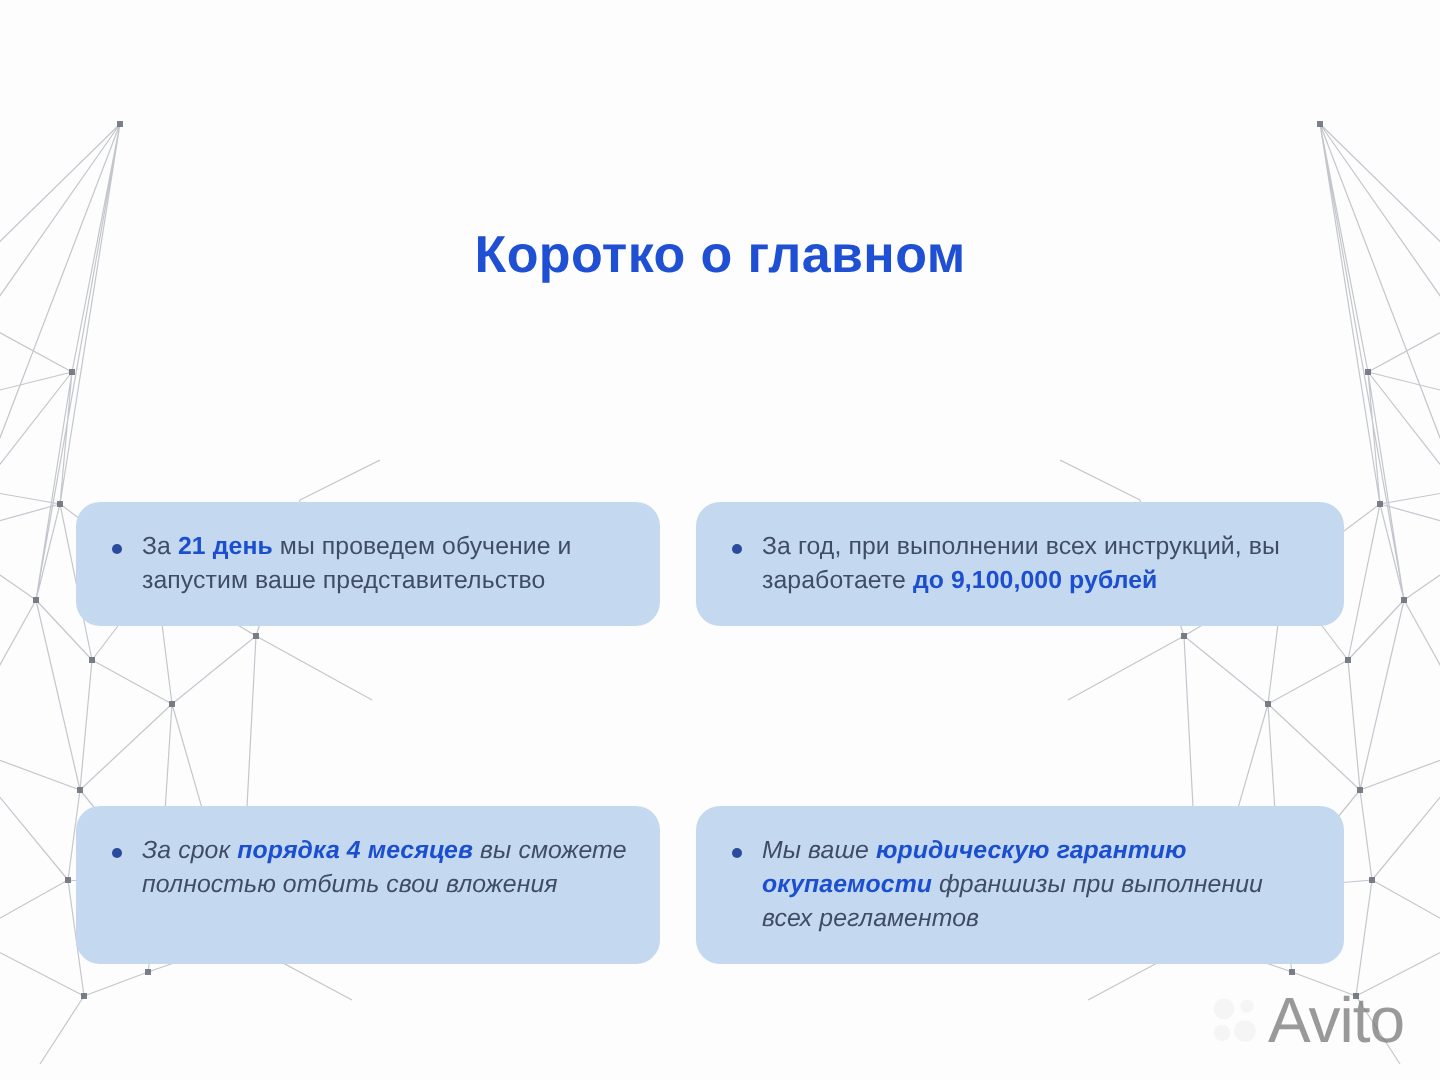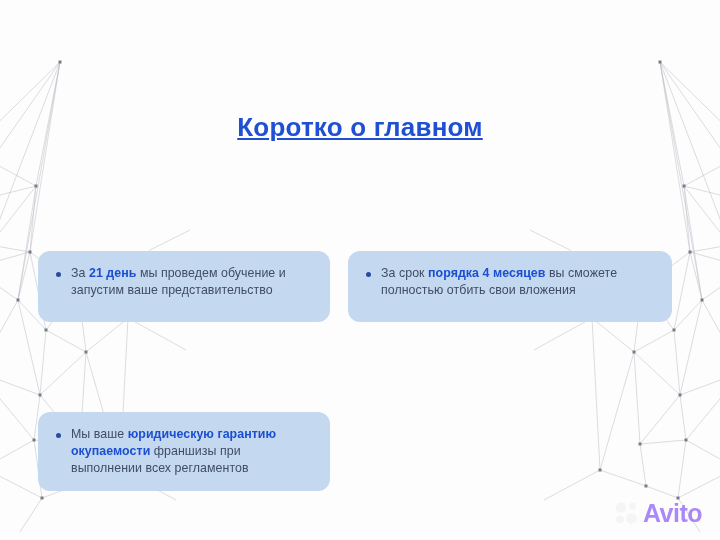--- a/index.html
+++ b/index.html
@@ -38,21 +38,20 @@
     position: absolute;
     top: 112px;
     left: 0;
     width: 720px;
     text-align: center;
     font-size: 26px;
     font-weight: bold;
     letter-spacing: 0.2px;
     color: #1f4fd2;
     white-space: nowrap;
-    text-decoration: underline;
   }
 
   
   .cards {
     position: absolute;
     left: 38px;
     top: 203px;
     width: 634px;
     display: grid;
     grid-template-columns: 292px 324px;
@@ -63,21 +62,21 @@
   .card {
     background: #c4d9ef;
     border-radius: 12px;
     box-sizing: border-box;
     padding: 14px 16px 14px 14px;
     display: flex;
     align-items: flex-start;
     margin-top: 48px;
   }
   .card-r1 { min-height: 62px; }
-  .card-r2 { min-height: 71px; }
+  .card-r2 { min-height: 71px; font-style: italic; }
 
   .bullet {
     flex: 0 0 auto;
     width: 5px;
     height: 5px;
     border-radius: 50%;
     background: #2a4a9c;
     margin: 7px 10px 0 4px;
   }
 
@@ -97,23 +96,23 @@
     position: absolute;
     right: 18px;
     bottom: 14px;
     display: flex;
     align-items: center;
     opacity: 0.72;
     pointer-events: none;
   }
   .wm-mark { display: block; }
   .wm-text {
-    font-size: 25px;
-    font-weight: bold;
-    color: #8b5cf6;
+    font-size: 32px;
+    font-weight: normal;
+    color: #737373;
     line-height: 1;
     letter-spacing: -0.5px;
     margin-left: 3px;
     text-shadow: 0 0 1px rgba(0,0,0,0.03);
   }
 </style>
 </head>
 <body>
 
 <div id="slide">
@@ -186,20 +185,24 @@
 
   <div class="title">Коротко о главном</div>
 
   <div class="cards">
 
     <div class="card card-r1">
       <span class="bullet"></span>
       <span class="card-text"><span>За </span><b>21 день</b><span> мы проведем обучение и запустим ваше представительство</span></span>
     </div>
 
+    <div class="card card-r1">
+      <span class="bullet"></span>
+      <span class="card-text"><span>За год, при выполнении всех инструкций, вы заработаете </span><b>до 9,100,000 рублей</b></span>
+    </div>
 
     <div class="card card-r2">
       <span class="bullet"></span>
       <span class="card-text"><span>За срок </span><b>порядка 4 месяцев</b><span> вы сможете полностью отбить свои вложения</span></span>
     </div>
 
     <div class="card card-r2">
       <span class="bullet"></span>
       <span class="card-text"><span>Мы ваше </span><b>юридическую гарантию окупаемости</b><span> франшизы при выполнении всех регламентов</span></span>
     </div>

